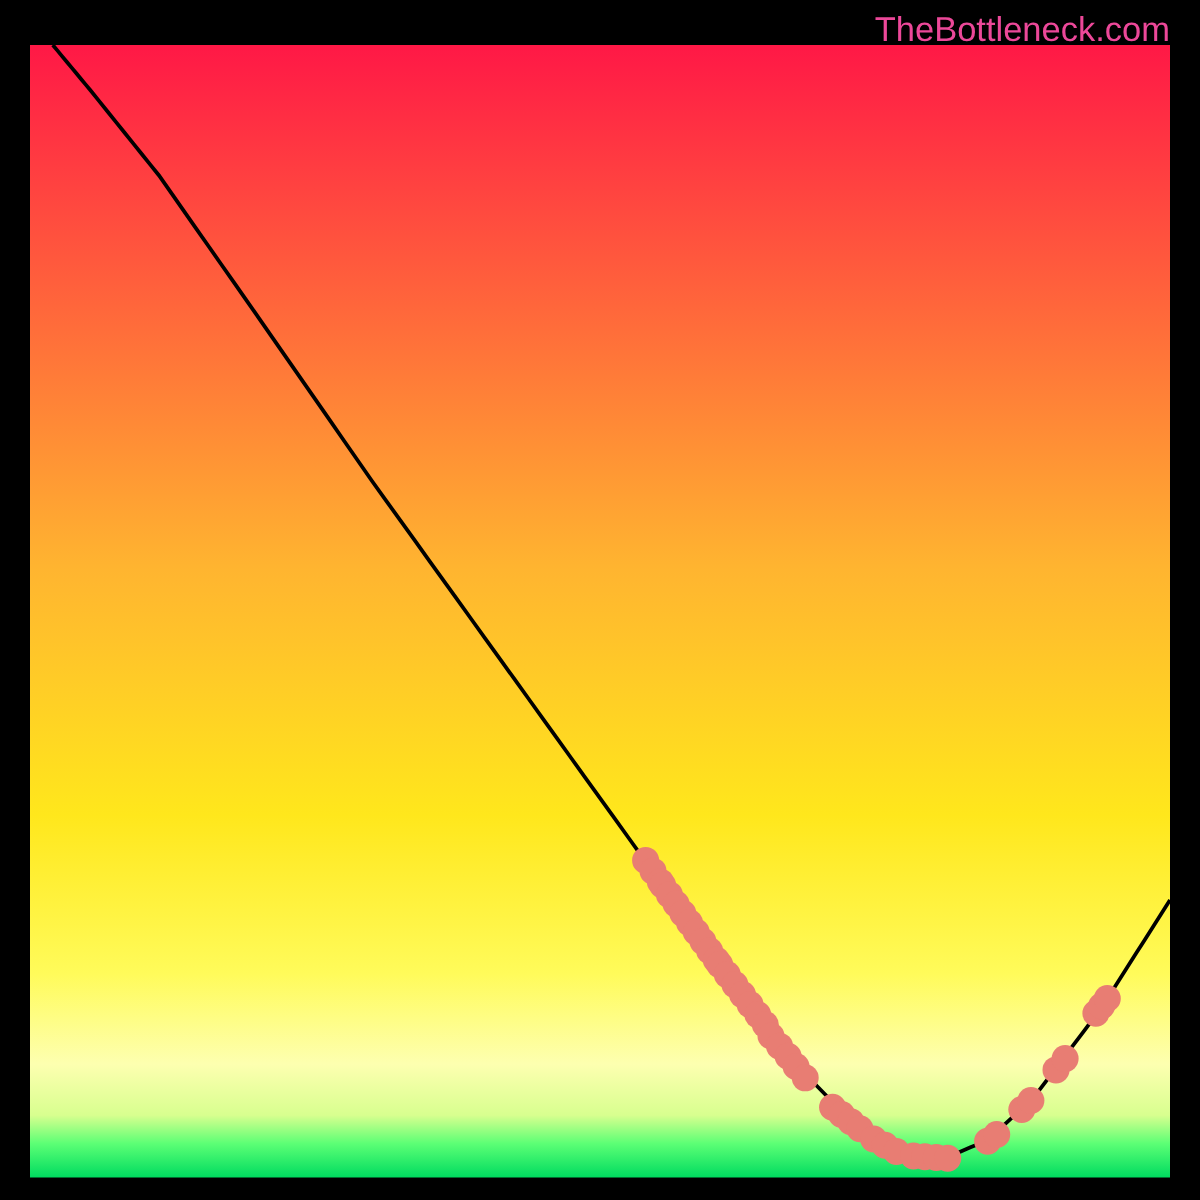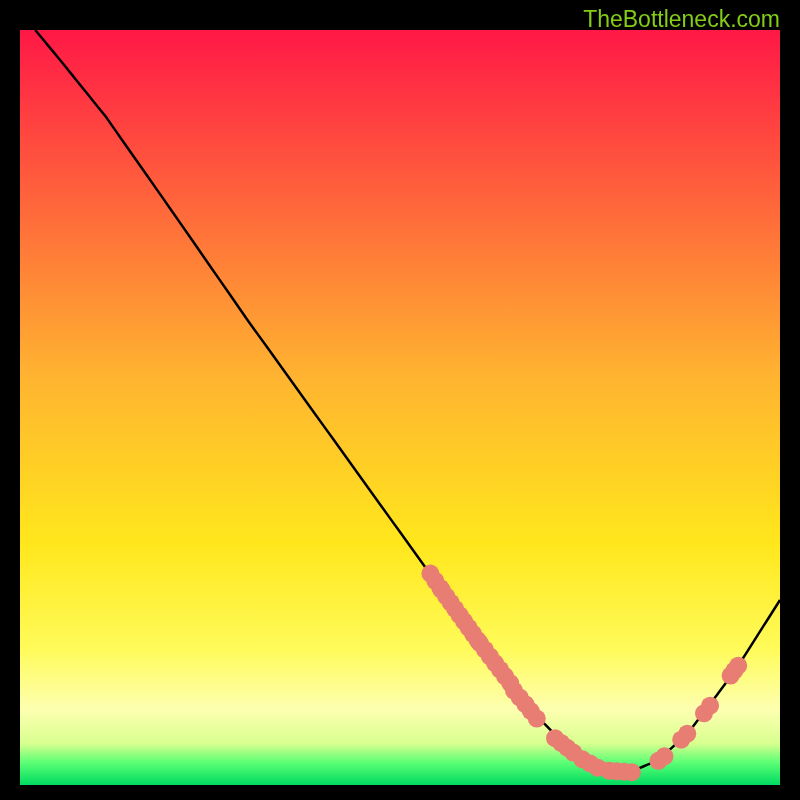--- a/index.html
+++ b/index.html
@@ -14,21 +14,21 @@
   .container {
     width: 800px;
     height: 800px;
     background: #000000;
     position: relative;
   }
   .watermark {
     position: absolute;
     top: 6px;
     right: 20px;
-    color: #84cc16;
+    color: #ec4899;
     font-size: 23px;
     font-weight: 500;
     z-index: 20;
   }
   svg {
     display: block;
   }
 </style>
 </head>
 <body>

